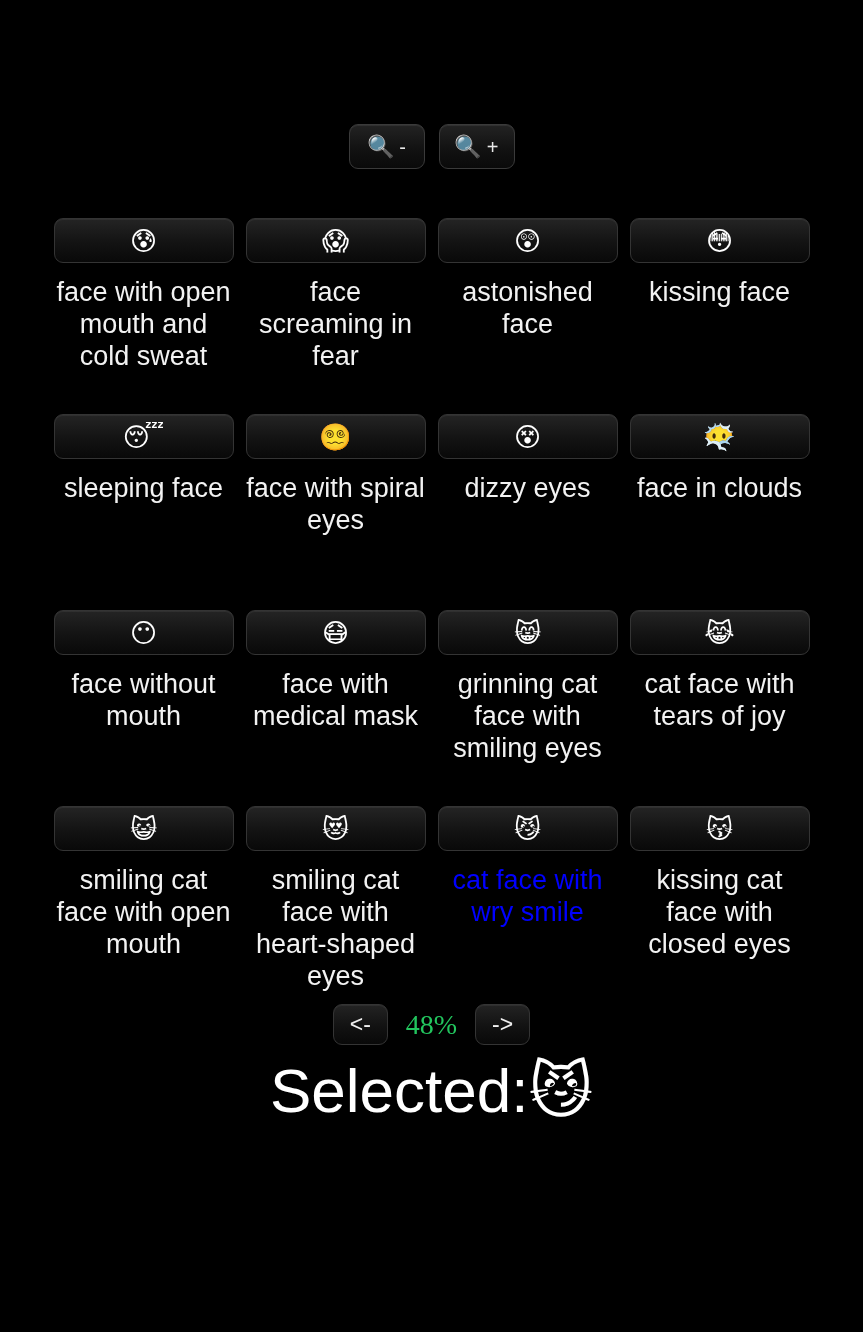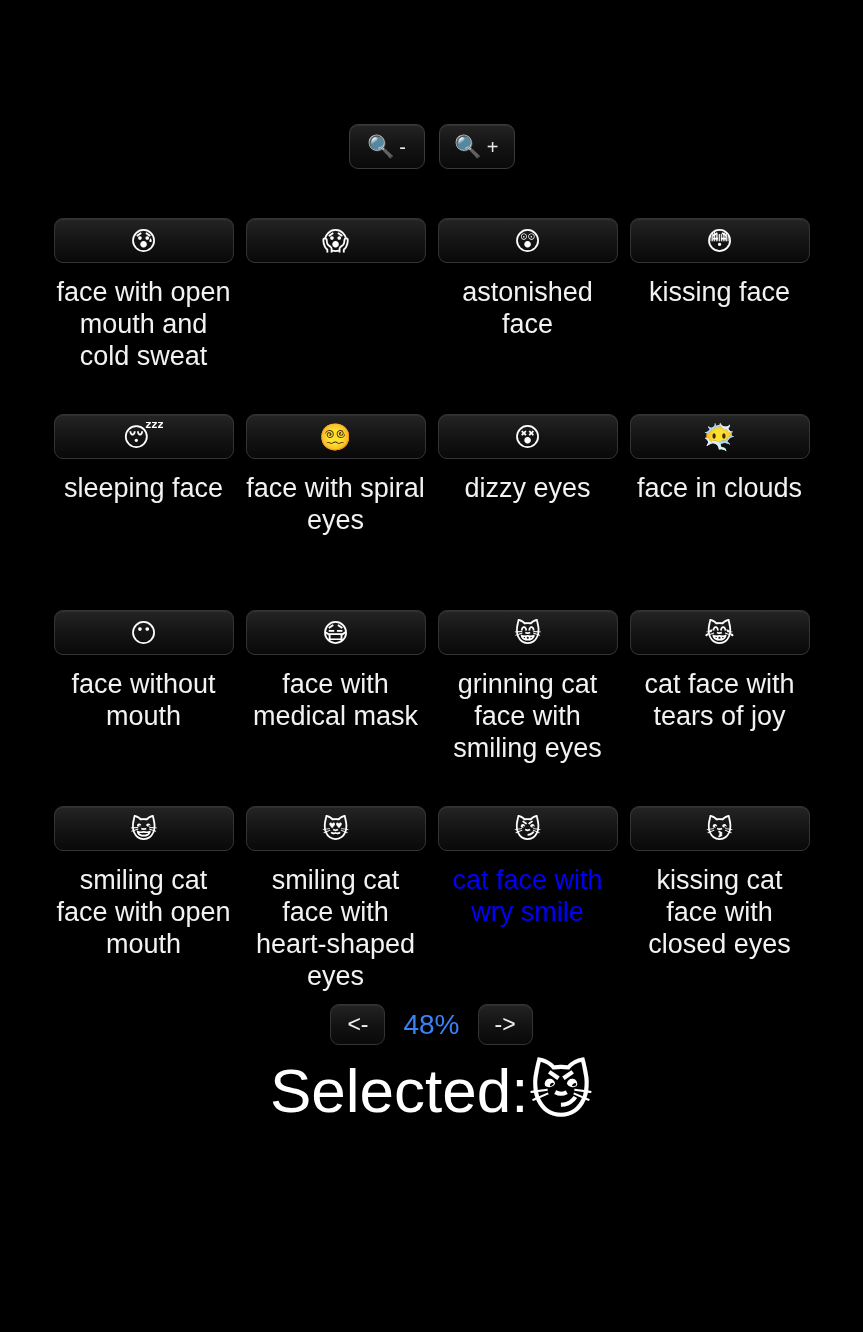--- a/index.html
+++ b/index.html
@@ -124,21 +124,22 @@
     display: flex;
     align-items: center;
     justify-content: center;
     color: #f0f0f0;
     font-size: 23px;
     cursor: pointer;
     box-sizing: border-box;
   }
   .pager-pct {
     font-size: 28px;
-    color: #3b82f6;
+    color: #22c55e;
+    font-family: Liberation Serif, serif;
   }
 
   
   .selected-line {
     position: absolute;
     top: 1060px;
     left: 0;
     width: 863px;
     display: flex;
     align-items: center;
@@ -177,20 +178,21 @@
     <div class="cell">
       <div class="emoji-btn">
         <span class="emoji">😰</span>
       </div>
       <div class="cell-label">face with open mouth and cold sweat</div>
     </div>
     <div class="cell">
       <div class="emoji-btn">
         <span class="emoji">😱</span>
       </div>
+      <div class="cell-label">face screaming in fear</div>
     </div>
     <div class="cell">
       <div class="emoji-btn">
         <span class="emoji">😲</span>
       </div>
       <div class="cell-label">astonished face</div>
     </div>
     <div class="cell">
       <div class="emoji-btn">
         <span class="emoji">😳</span>

